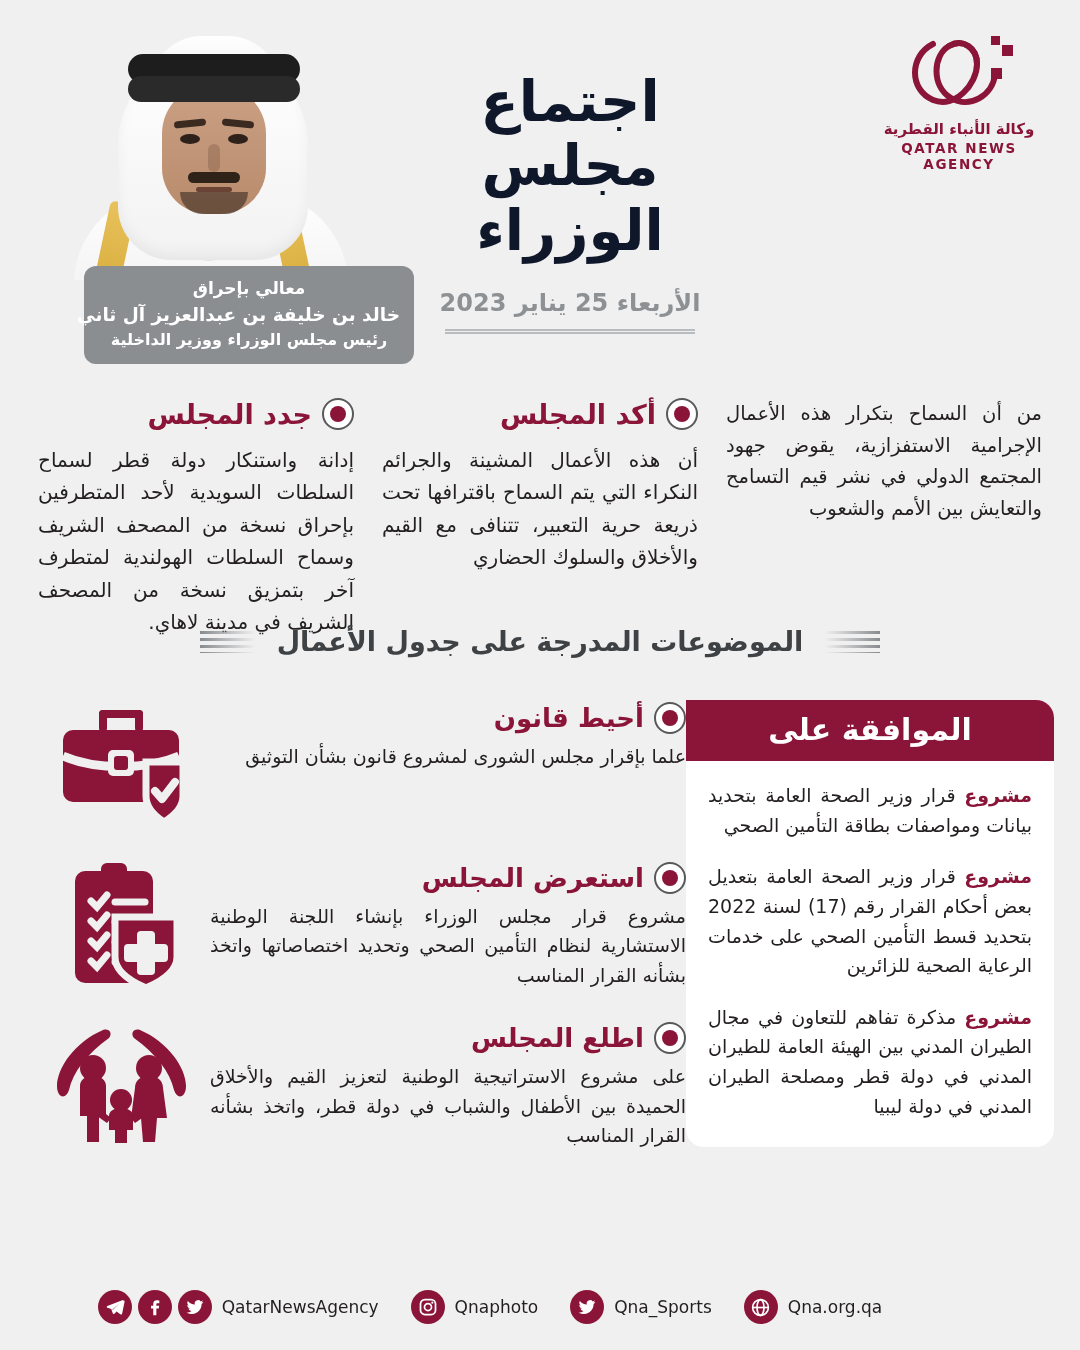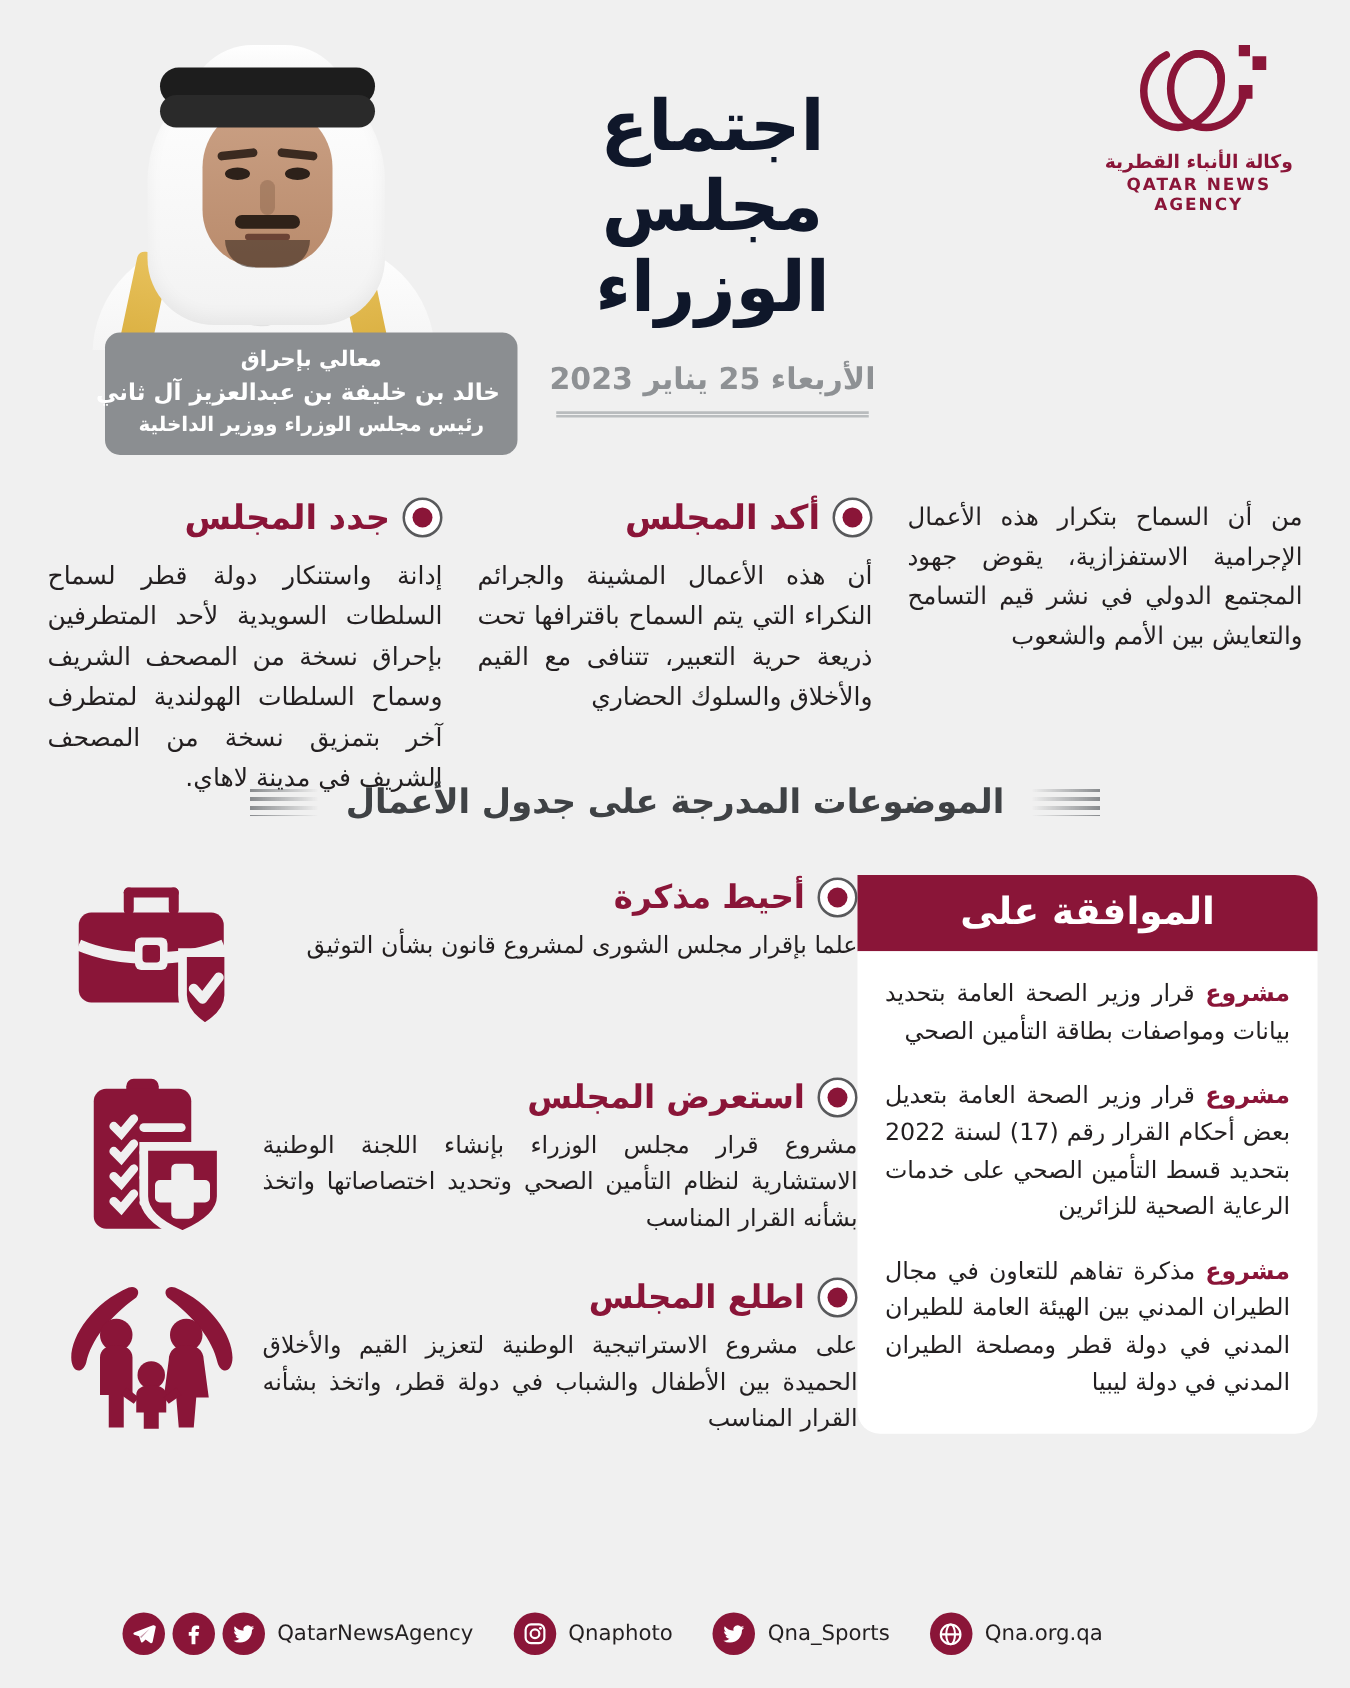--- a/index.html
+++ b/index.html
@@ -327,21 +327,21 @@
     </div>
 
     <div class="agenda-list">
 
       <div class="ag-row">
         <div class="ag-text">
           <div class="ag-head">
             <span class="bullet">
                 <i></i>
               </span>
-            <span class="ttl">أحيط مذكرة</span>
+            <span class="ttl">أحيط قانون</span>
           </div>
           <div class="ag-body">علما بإقرار مجلس الشورى لمشروع قانون بشأن التوثيق</div>
         </div>
         <div class="ag-icon">
           <svg width="140" height="122" viewBox="0 0 140 122">
             <g fill="#8a1538">
               <rect x="48" y="6" width="44" height="8" rx="4"></rect>
               <rect x="48" y="6" width="8" height="22" rx="4"></rect>
               <rect x="84" y="6" width="8" height="22" rx="4"></rect>
               <rect x="12" y="26" width="116" height="72" rx="10"></rect>

